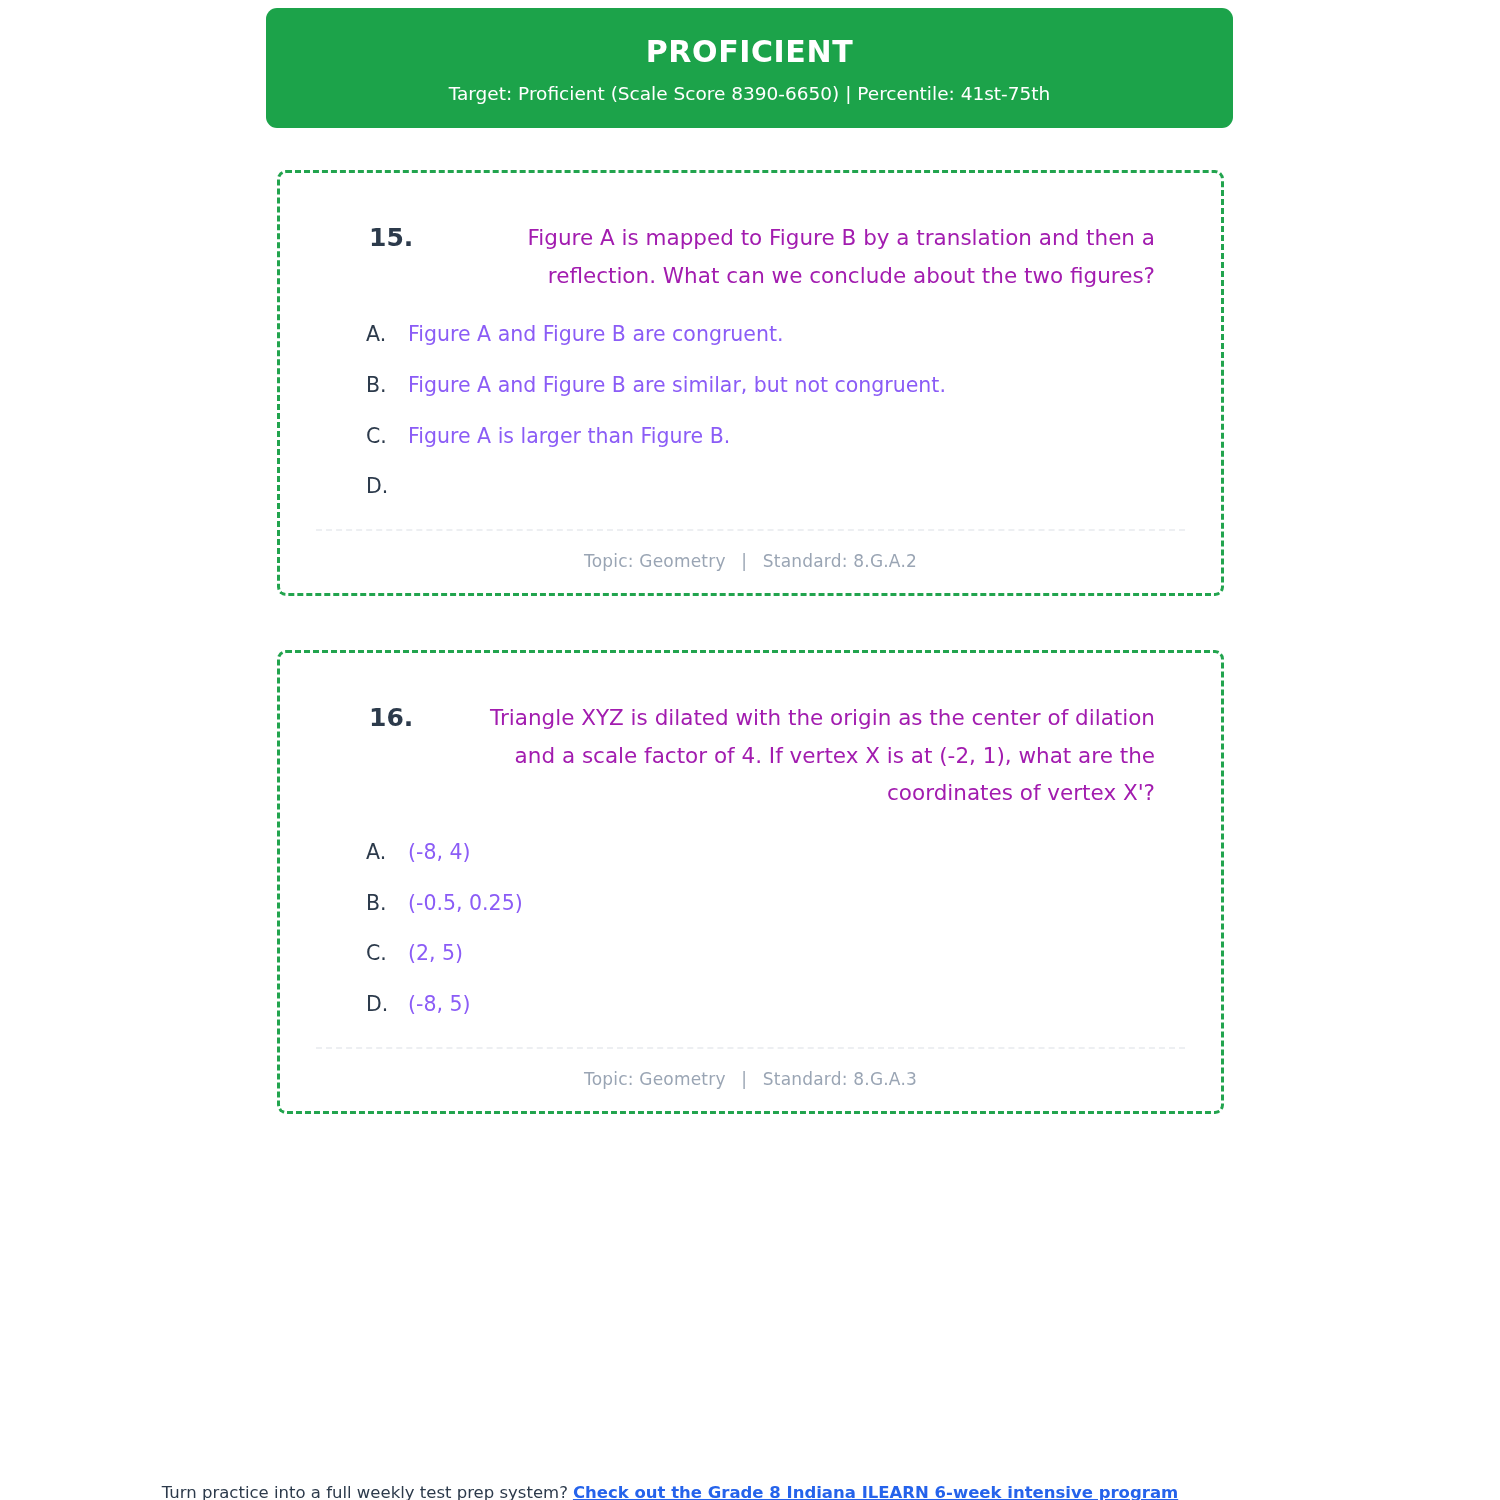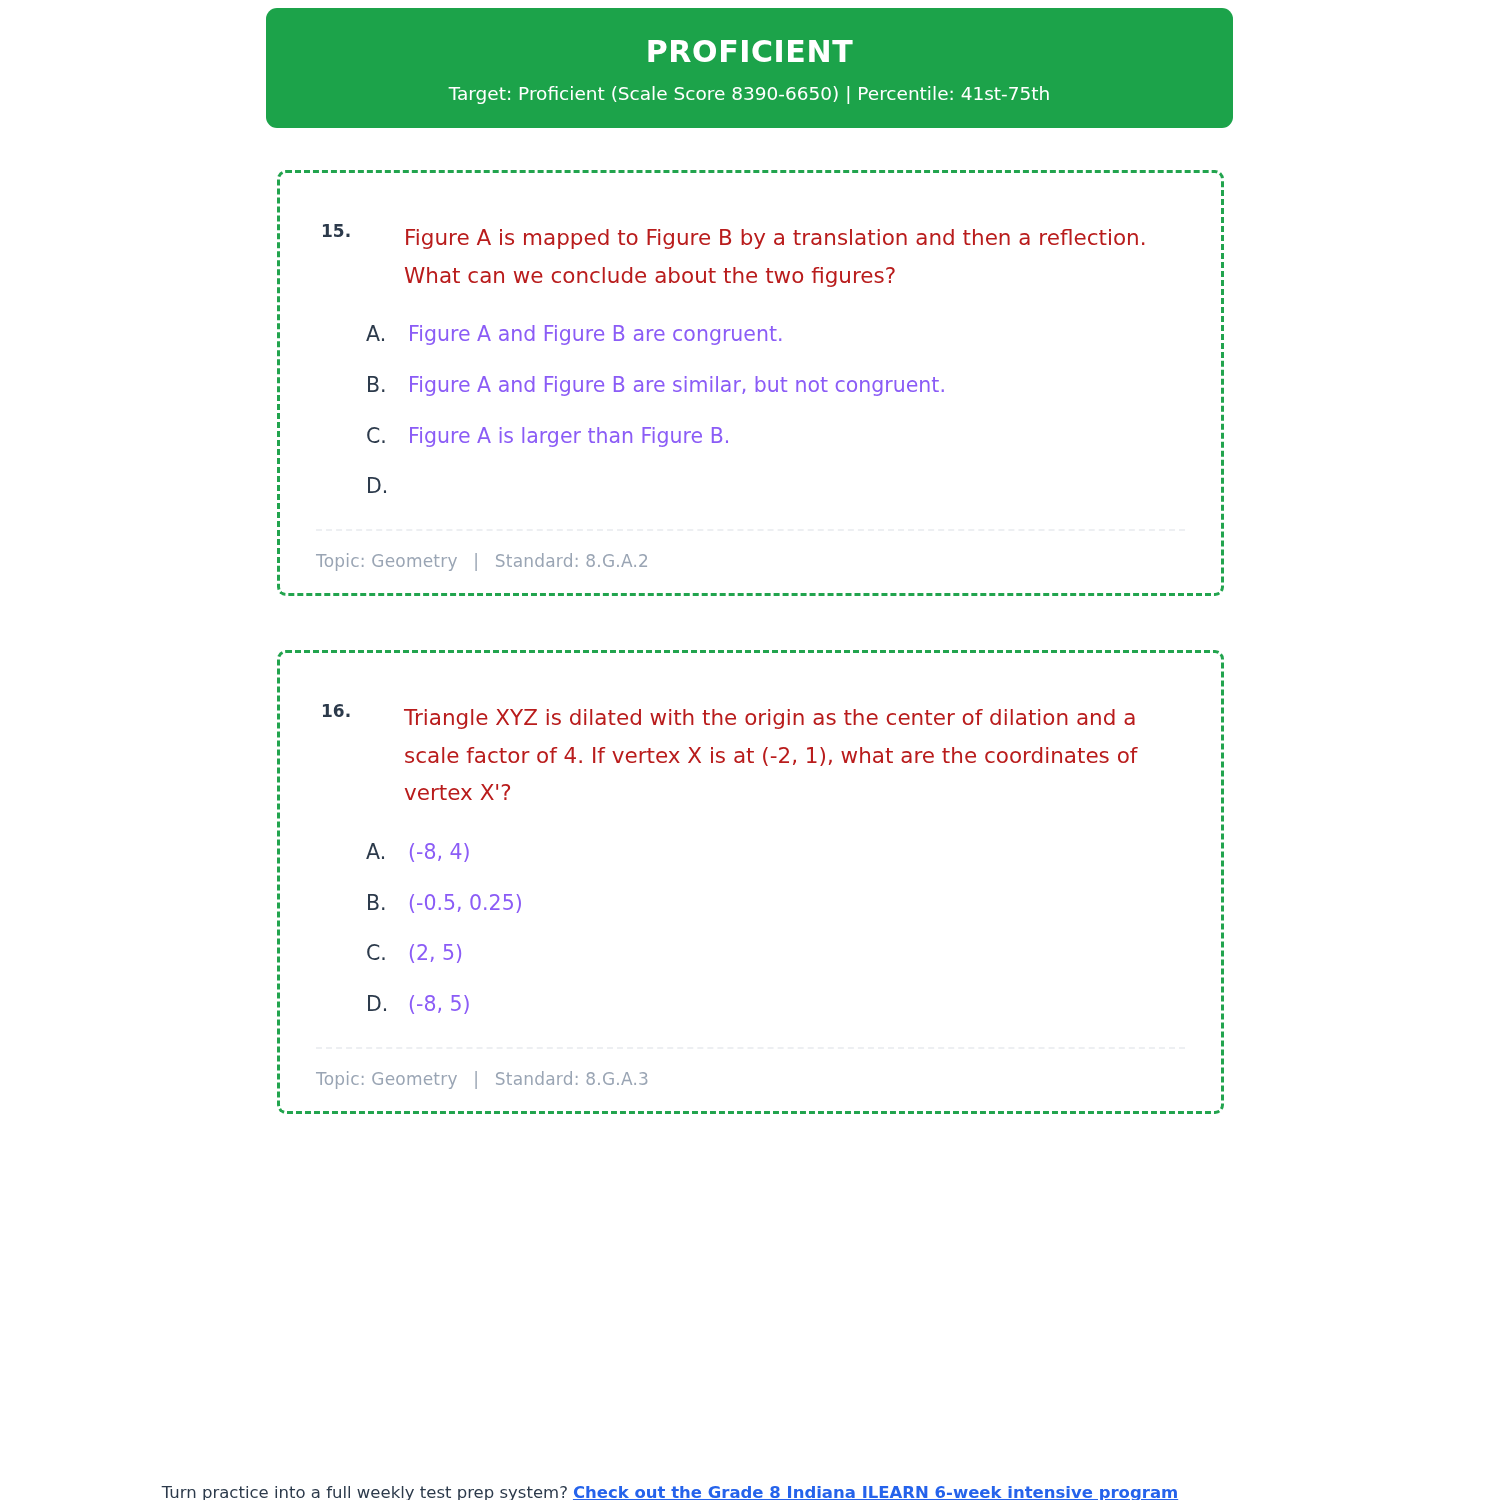--- a/index.html
+++ b/index.html
@@ -68,33 +68,35 @@
   }
 
   .question-head {
     display: flex;
     align-items: flex-start;
   }
 
   .question-number {
     width: 88px;
     flex: 0 0 88px;
-    font-size: 17px;
+    font-size: 25px;
     font-weight: bold;
     color: #2C3A4B;
     line-height: 1.52;
     padding-left: 5px;
+    margin-left: 48px;
   }
 
   .question-text {
     flex: 1;
     font-size: 21.5px;
-    color: #b91c1c;
+    color: #a21caf;
     line-height: 1.75;
     padding-right: 30px;
+    text-align: right;
   }
 
   .options {
     margin-top: 26px;
     padding-left: 50px;
   }
 
   .option-row {
     display: flex;
     align-items: flex-start;
@@ -115,20 +117,21 @@
     color: #8b5cf6;
     line-height: 1.4;
   }
 
   .meta-divider {
     border-top: 2px dashed #EDEFF2;
     margin-top: 28px;
   }
 
   .question-meta {
+    text-align: center;
     font-size: 17px;
     color: #9AA5B4;
     padding-top: 20px;
     letter-spacing: 0.2px;
   }
   .meta-sep { padding: 0 10px; }
 
   
   .page-footer {
     position: absolute;

